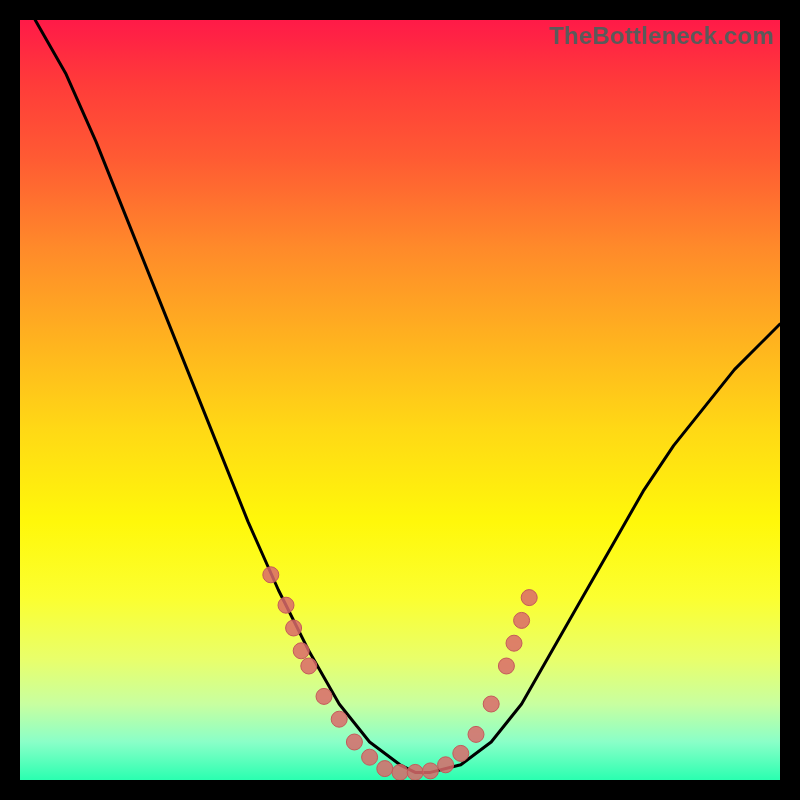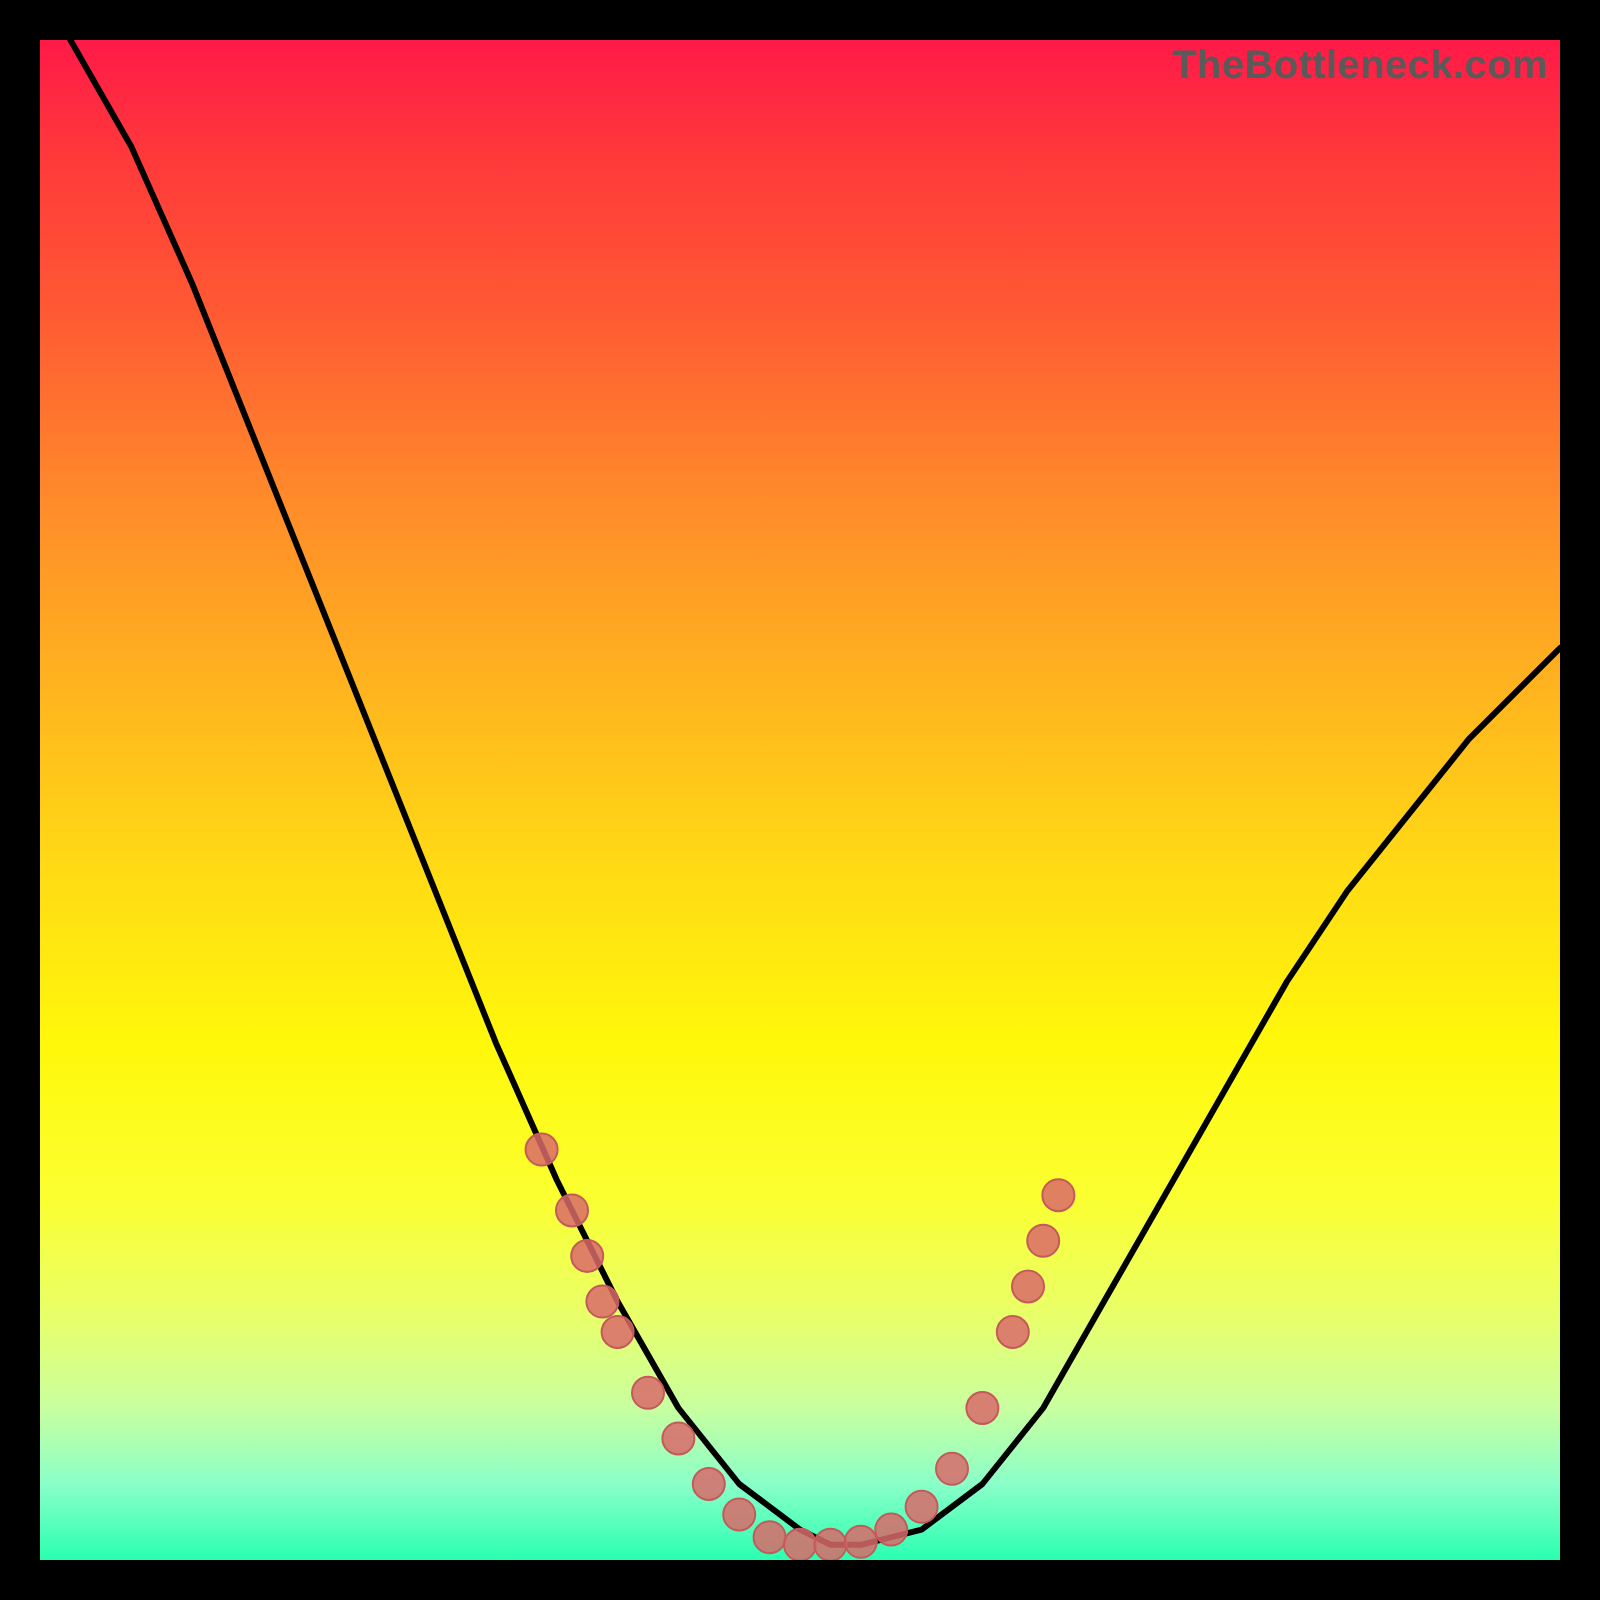--- a/index.html
+++ b/index.html
@@ -37,21 +37,21 @@
       #c8ffa0 90%,
       #8affc8 95%,
       #2affb0 100%
     );
   }
   .watermark {
     position: absolute;
     right: 6px;
     top: 2px;
     font-family: Arial, Helvetica, sans-serif;
-    font-size: 20px;
+    font-size: 24px;
     font-weight: 600;
     color: #5a5a5a;
     letter-spacing: 0.2px;
     user-select: none;
   }
   svg.curve {
     position: absolute;
     left: 0;
     top: 0;
     width: 760px;

